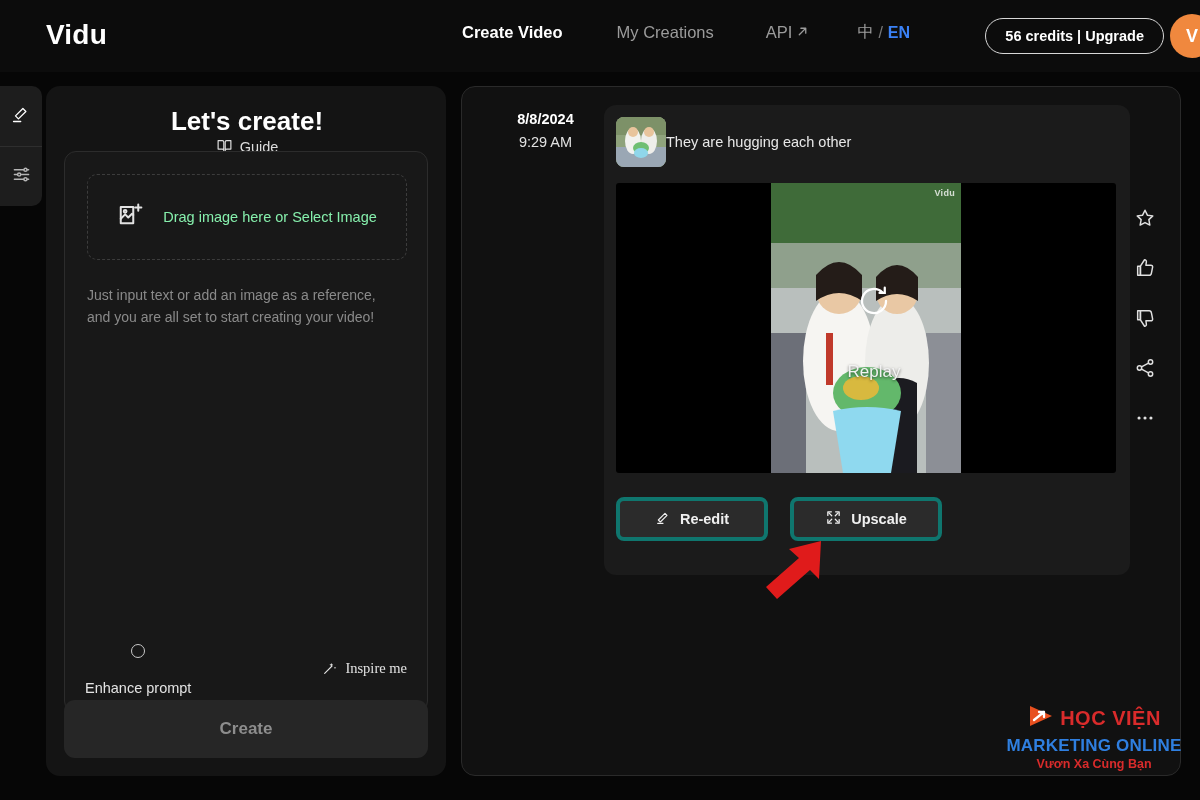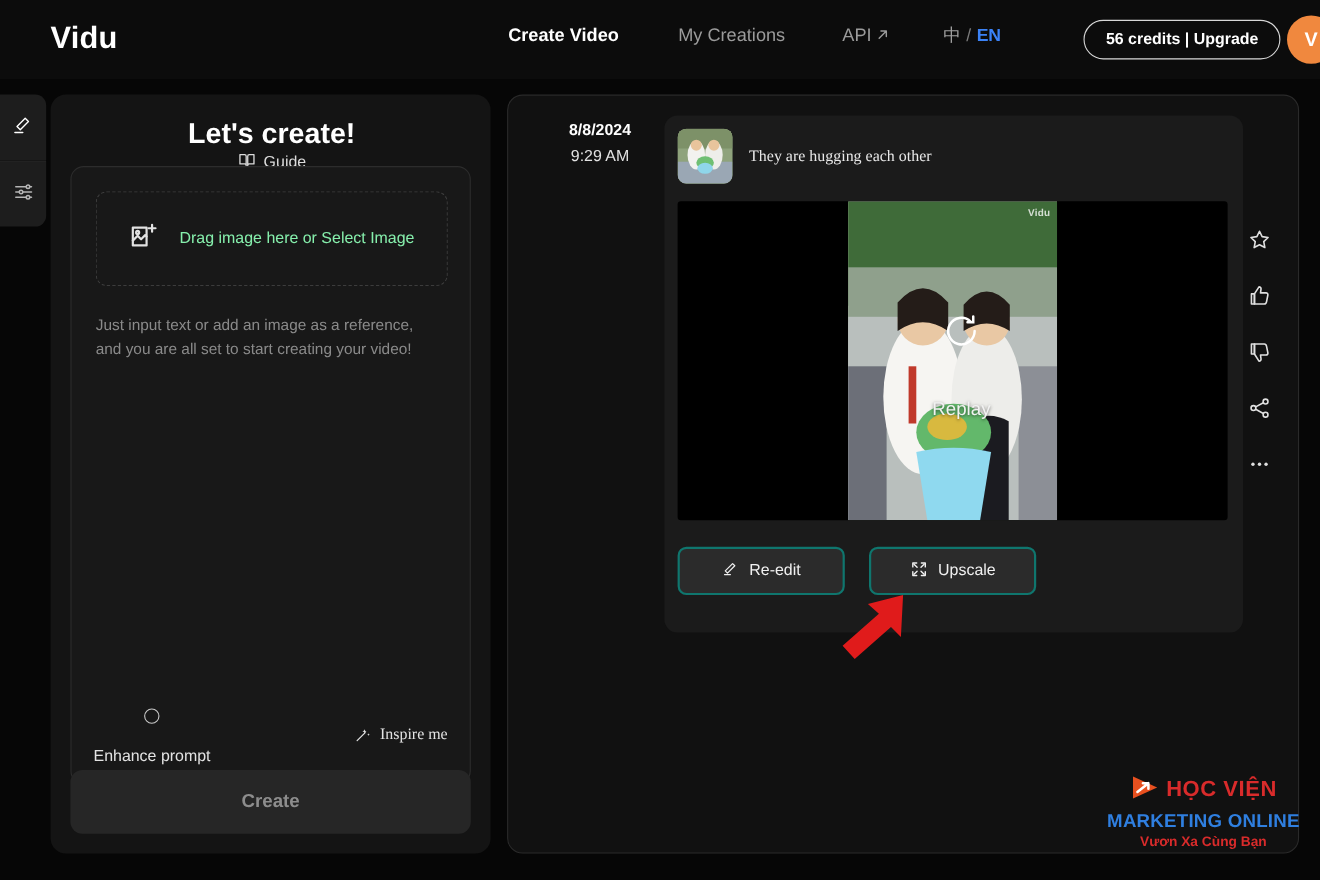--- a/index.html
+++ b/index.html
@@ -152,21 +152,21 @@
   .gen-time { font-size: 14.5px; color: #e2e2e2; margin-top: 7px; }
 
   .gen-card {
     position: absolute; left: 142px; top: 18px;
     width: 526px; height: 470px;
     background: #1b1b1b;
     border-radius: 12px;
   }
   .prompt-row {
     position: absolute; left: 12px; top: 12px;
-    display: flex; align-items: center; gap: 15px; font-family: Liberation Serif, serif;
+    display: flex; align-items: center; 
   }
   .thumb {
     width: 50px; height: 50px; border-radius: 8px;
     overflow: hidden; position: relative;
     background: #6d7f62;
   }
   .prompt-text { font-size: 14.5px; color: #e8e8e8; }
 
   .player {
     position: absolute; left: 12px; top: 78px;
@@ -197,23 +197,23 @@
     font-size: 17px; color: #f2f2f2; font-weight: 500;
     text-shadow: 0 1px 3px rgba(0,0,0,.6);
   }
 
   .action-row {
     position: absolute; left: 12px; top: 392px;
     display: flex; gap: 22px;
   }
   .act-btn {
     width: 152px; height: 44px;
-    background: #2b2b2b; border: 2px solid #0f766e;
+    background: #2b2b2b; border: 4px solid #0f766e;
     border-radius: 8px; color: #f0f0f0;
-    font-size: 14.5px; font-weight: 400;
+    font-size: 14.5px; font-weight: 700;
     display: flex; align-items: center; justify-content: center; gap: 9px;
     cursor: pointer; font-family: "Liberation Sans", sans-serif;
   }
 
   .side-actions {
     position: absolute; right: 24px; top: 120px;
     display: flex; flex-direction: column; align-items: center; gap: 24px;
   }
   .side-actions > * { cursor: pointer; }
 

